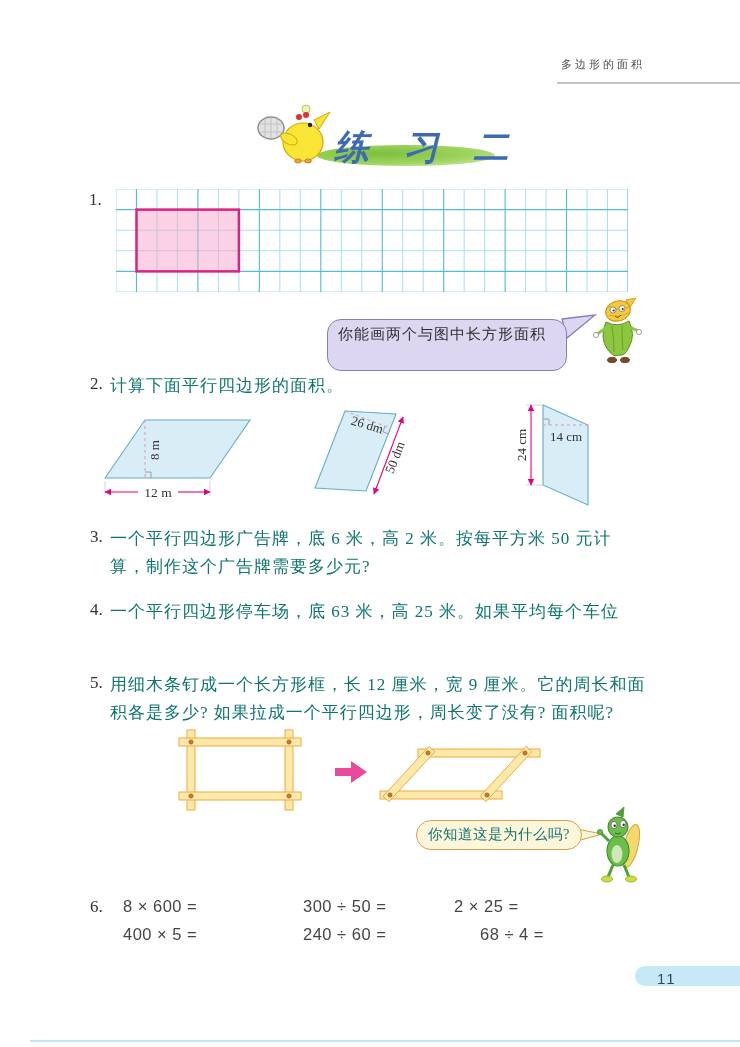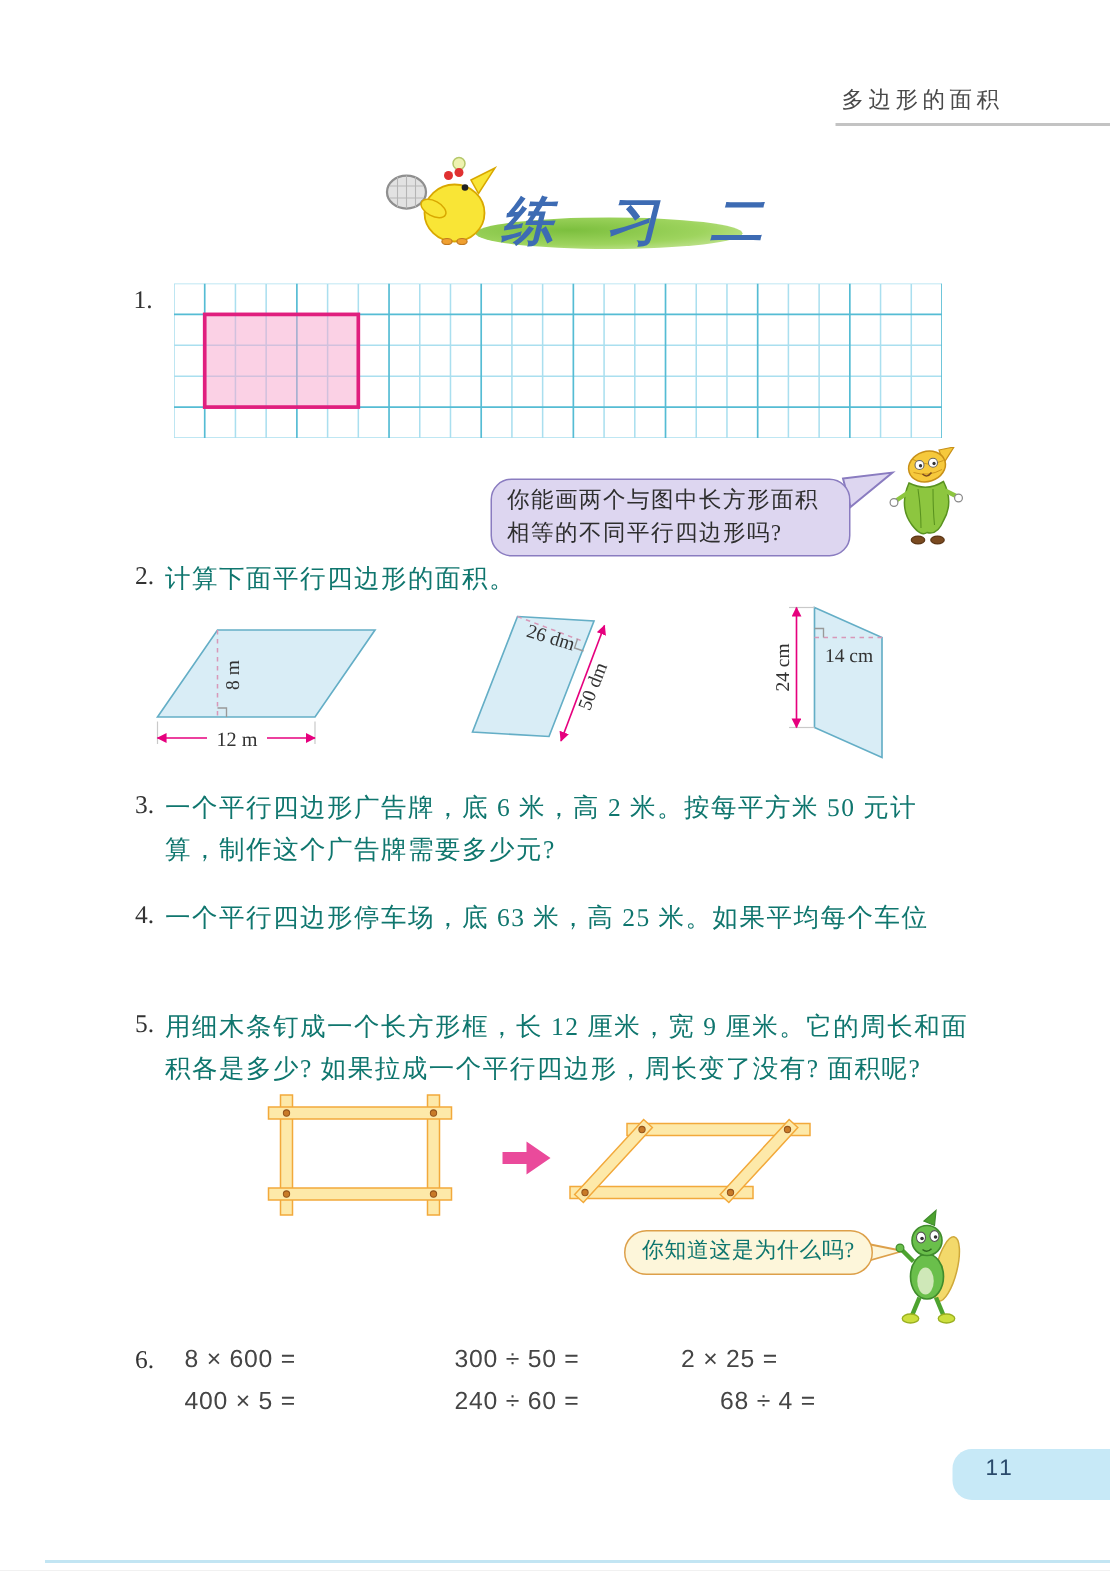--- a/index.html
+++ b/index.html
@@ -1,33 +1,33 @@
 <!DOCTYPE html>
 <html><head>
 <meta charset="utf-8">
 <style>
   html,body{margin:0;padding:0;background:#e8e8e8;}
   .page{position:relative;width:740px;height:1047px;background:#ffffff;overflow:hidden;
         font-family:"Liberation Serif","DejaVu Serif",serif;color:#3a3a3a;}
   .abs{position:absolute;}
-  .header-title{left:561px;top:57px;font-size:15px;letter-spacing:3px;color:#4a4a4a;}
+  .header-title{left:561px;top:57px;font-size:11px;letter-spacing:3px;color:#4a4a4a;}
   .header-rule{left:557px;top:82px;width:183px;height:1.5px;background:#c3c3c3;}
   .title-ellipse{left:317px;top:145px;width:178px;height:21px;border-radius:50%;
         background:radial-gradient(ellipse at 35% 40%, #7cbf3e 0%, #9ed45e 55%, #d6ecae 100%);}
   .exercise-title{left:334px;top:124px;font-size:35px;font-weight:bold;color:#3d6bb3;letter-spacing:13px;white-space:nowrap;font-style:italic;}
   .p-num{font-size:17px;color:#333;}
   .p-line{font-size:17px;letter-spacing:1px;color:#0f766e;white-space:nowrap;}
   .bubble1{left:327px;top:307px;width:240px;height:52px;background:#ddd6f0;border:1.5px solid #8a7cc0;
         border-radius:14px;box-sizing:border-box;padding:3px 10px;font-size:15px;line-height:22px;
         letter-spacing:1px;color:#2e2e2e;white-space:nowrap;margin-top:12px;}
   .bubble2{left:416px;top:820px;width:166px;height:30px;background:#fdf6da;border:1.4px solid #dda04a;
         border-radius:15px;box-sizing:border-box;text-align:center;font-size:14.5px;line-height:26px;
         letter-spacing:0.5px;color:#0f766e;white-space:nowrap;}
   .eq{font-family:"Liberation Sans","DejaVu Sans",sans-serif;font-size:16.5px;color:#454545;letter-spacing:0.5px;white-space:nowrap;margin-left:13px;}
-  .page-pill{left:635px;top:966px;width:105px;height:34px;background:#c7e9f7;border-radius:13px 0 0 13px;
+  .page-pill{left:635px;top:966px;width:105px;height:20px;background:#c7e9f7;border-radius:13px 0 0 13px;
         font-family:"Liberation Sans","DejaVu Sans",sans-serif;font-size:15px;color:#2a4a6b;
         line-height:26px;padding-left:22px;letter-spacing:2px;box-sizing:border-box;}
   .bottom-rule{left:30px;top:1040px;width:710px;height:2px;background:#c2e5f3;}
   svg text{font-family:"Liberation Serif","DejaVu Serif",serif;}
 </style>
 </head>
 <body>
 
 <div class="page">
 
@@ -64,21 +64,20 @@
     <path stroke="#aadfef" stroke-width="1" fill="none" d="M0,0V100 M40,0V100 M60,0V100 M100,0V100 M120,0V100 M160,0V100 M180,0V100 M220,0V100 M240,0V100 M280,0V100 M300,0V100 M340,0V100 M360,0V100 M400,0V100 M420,0V100 M460,0V100 M480,0V100 M0,0H500 M0,40H500 M0,60H500 M0,100H500"></path>
     <path stroke="#55bcd4" stroke-width="1.1" fill="none" d="M20,0V100 M80,0V100 M140,0V100 M200,0V100 M260,0V100 M320,0V100 M380,0V100 M440,0V100 M500,0V100 M0,20H500 M0,80H500"></path>
     <rect x="20" y="20" width="100" height="60" fill="rgba(247,164,203,0.5)" stroke="#e01f7e" stroke-width="2.4"></rect>
   </svg>
 
   <svg class="abs" style="left:560px;top:313px" width="38" height="28" viewBox="0 0 38 28">
     <polygon points="2,6 35,2 7,25" fill="#ddd6f0" stroke="#8a7cc0" stroke-width="1.3"></polygon>
   </svg>
   <div class="abs bubble1">
     <div>你能画两个与图中长方形面积</div>
-    <div>相等的不同平行四边形吗?</div>
   </div>
   <svg class="abs" style="left:592px;top:298px" width="50" height="66" viewBox="0 0 50 66">
     <polygon points="34,2 44,0 37,11" fill="#f6c93c" stroke="#c89018" stroke-width="0.8"></polygon>
     <ellipse cx="26" cy="13" rx="12.5" ry="10" transform="rotate(-18 26 13)" fill="#f6c93c" stroke="#c89018" stroke-width="1"></ellipse>
     <path d="M16,8 Q26,14 37,9 M17,17 Q27,20 36,15" stroke="#c89018" stroke-width="0.6" fill="none"></path>
     <circle cx="21" cy="12" r="3" fill="#fff" stroke="#666" stroke-width="0.7"></circle>
     <circle cx="30" cy="10.5" r="3" fill="#fff" stroke="#666" stroke-width="0.7"></circle>
     <circle cx="21.7" cy="12.5" r="1.1" fill="#333"></circle>
     <circle cx="30.7" cy="11" r="1.1" fill="#333"></circle>
     <path d="M23,18 q3,3 6,-1" stroke="#7a4a20" stroke-width="1" fill="none"></path>

